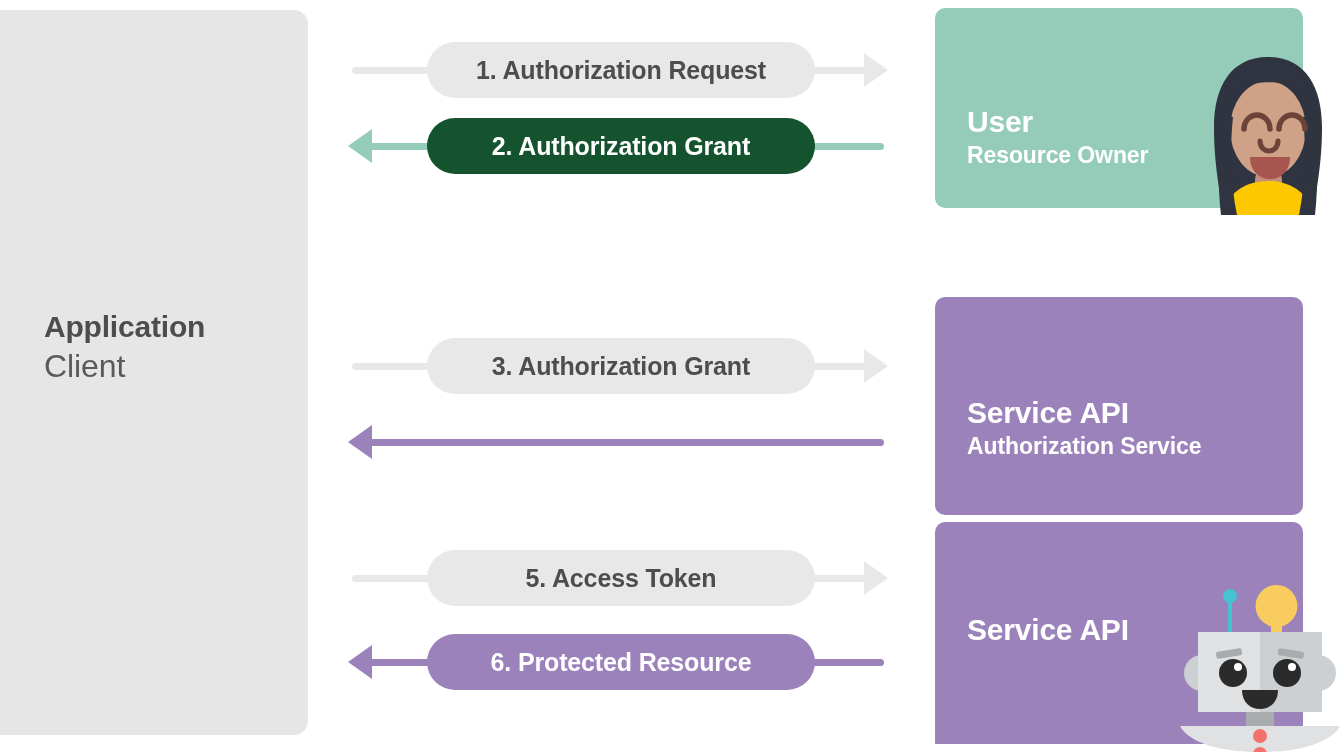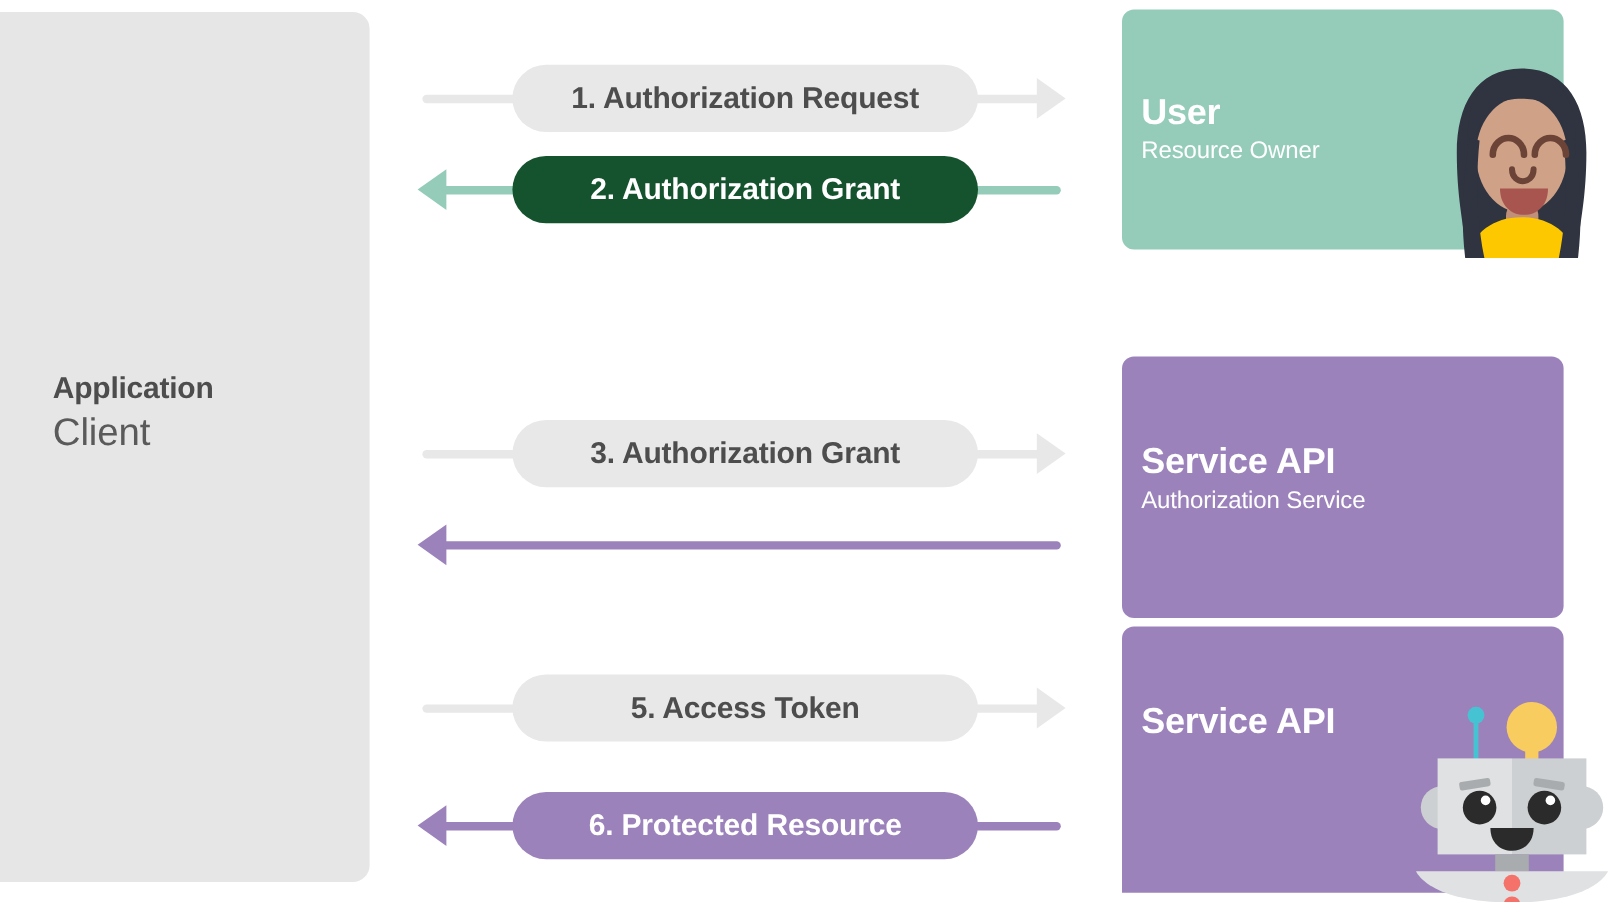--- a/index.html
+++ b/index.html
@@ -27,41 +27,40 @@
     border-radius: 14px;
     box-sizing: border-box;
   }
   #app-panel .app-text {
     position: absolute;
     left: 58px;
     top: 298px;
     width: 250px;
   }
   .title-big {
-    font-size: 25px;
+    font-size: 30px;
     font-weight: bold;
     color: #4d4d4d;
     line-height: 1.28;
     letter-spacing: -0.2px;
   }
   .title-sub {
     font-size: 32px;
     font-weight: normal;
     color: #5a5a5a;
     line-height: 1.28;
     letter-spacing: -0.1px;
   }
 
   
   .flow-row {
     position: absolute;
     left: 348px;
     width: 540px;
     height: 56px;
-    margin-top: 12px;
   }
   .flow-line {
     position: absolute;
     left: 4px;
     right: 4px;
     top: 50%;
     height: 7px;
     margin-top: -3.5px;
     border-radius: 4px;
   }
@@ -123,32 +122,33 @@
 
   
   .side-card {
     position: absolute;
     left: 935px;
     width: 368px;
     box-sizing: border-box;
   }
   .side-card .card-text {
     position: absolute;
-    left: 16px;
+    left: 32px;
+    margin-top: 28px;
   }
   .card-title {
     font-size: 30px;
     font-weight: bold;
     color: #ffffff;
     line-height: 1.3;
     letter-spacing: -0.2px;
   }
   .card-sub {
-    font-size: 20px;
-    font-weight: normal;
+    font-size: 23px;
+    font-weight: bold;
     color: #ffffff;
     line-height: 1.3;
     letter-spacing: -0.1px;
   }
 
   #card-user {
     top: 8px;
     height: 200px;
     background: #94ccb9;
     border-radius: 10px;
@@ -227,21 +227,21 @@
 </div>
 
 <div class="flow-row row-req" style="top:550px;">
   <div class="flow-line"></div>
   <div class="flow-head right"></div>
   <div class="flow-pill">
     <span>5. Access Token</span>
   </div>
 </div>
 
-<div class="flow-row row-purple" style="top:648px;">
+<div class="flow-row row-purple" style="top:634px;">
   <div class="flow-line"></div>
   <div class="flow-head left"></div>
   <div class="flow-pill">
     <span>6. Protected Resource</span>
   </div>
 </div>
 
 <div class="side-card" id="card-user">
   <div class="card-text">
     <div class="card-title">User</div>

